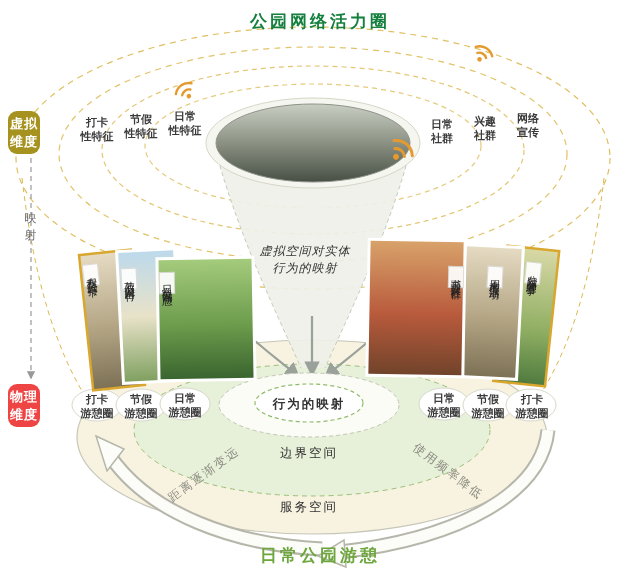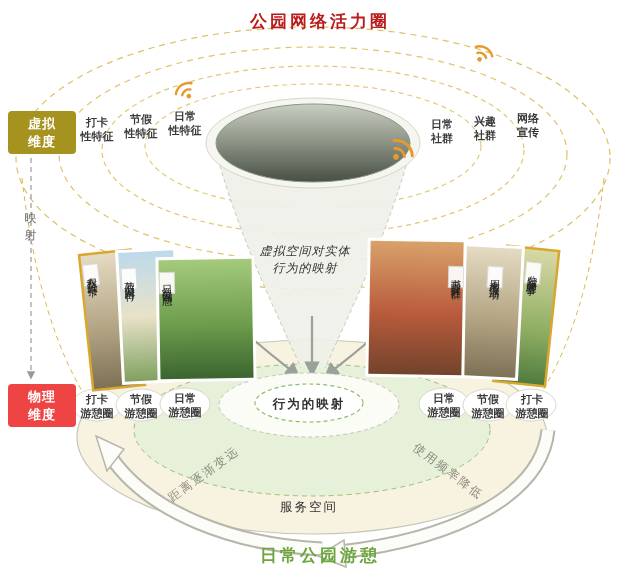--- a/index.html
+++ b/index.html
@@ -2,22 +2,22 @@
 <html><head>
 <meta charset="utf-8">
 <style>
   html,body{margin:0;padding:0;background:#fff;}
   .stage{position:relative;width:640px;height:570px;background:#fff;overflow:hidden;
          font-family:"Liberation Sans","DejaVu Sans",sans-serif;}
   .abs{position:absolute;}
   .pre{white-space:pre-line;}
   .c{text-align:center;}
   .title{font-size:17px;font-weight:700;letter-spacing:3px;}
-  .badge{color:#fff;font-weight:700;font-size:13px;line-height:1.35;border-radius:4px;
-         text-align:center;padding:4px 0;width:68px;letter-spacing:1px;}
+  .badge{color:#fff;font-weight:700;font-size:13px;line-height:1.35;border-radius:9px;
+         text-align:center;padding:4px 0;width:32px;letter-spacing:1px;}
   .ringlab{font-size:11px;font-weight:700;color:#3a3a3a;line-height:1.3;}
   .vlabel{writing-mode:vertical-rl;font-size:10.5px;color:#222;background:rgba(255,255,255,.92);
           padding:4px 1px;letter-spacing:2px;line-height:1.1;border:1px solid rgba(120,120,110,.25);}
   .space{font-size:12.5px;color:#333;letter-spacing:2px;}
   .flow{font-size:12px;color:#8b8b80;letter-spacing:2px;}
   .annot{font-size:12px;color:#333;line-height:1.45;letter-spacing:1px;}
   .maplab{font-size:12px;color:#666;line-height:1.4;letter-spacing:1px;}
   svg{position:absolute;left:0;top:0;}
 </style>
 </head>
@@ -153,21 +153,21 @@
   <g transform="rotate(3 491 312)">
     <rect x="462" y="246" width="58" height="132" fill="url(#gP3)" stroke="#ffffff" stroke-width="3"></rect>
   </g>
   <g transform="rotate(1 416 308)">
     <rect x="368" y="240" width="96" height="136" fill="url(#gP4)" stroke="#ffffff" stroke-width="3"></rect>
   </g>
 
   <line x1="31" y1="158" x2="31" y2="378" stroke="#999" stroke-width="1.2" stroke-dasharray="5 4" marker-end="url(#arrg)"></line>
 </svg>
 
-<div class="abs title" style="left:50%;top:10px;transform:translateX(-50%);color:#b91c1c;">公园网络活力圈</div>
+<div class="abs title" style="left:50%;top:10px;transform:translateX(-50%);color:#15803d;">公园网络活力圈</div>
 <div class="abs title" style="left:50%;top:544px;transform:translateX(-50%);color:#6CA63C;">日常公园游憩</div>
 
 <div class="abs badge pre" style="left:8px;top:111px;background:#A6921E;">虚拟
 维度</div>
 <div class="abs maplab pre c" style="left:21px;top:210px;width:20px;">映
 射</div>
 <div class="abs badge pre" style="left:8px;top:384px;background:#ef4444;">物理
 维度</div>
 
 <div class="abs ringlab pre c" style="left:74px;top:115px;width:46px;">打卡
@@ -200,18 +200,19 @@
 <div class="abs ringlab pre c" style="left:161px;top:391px;width:48px;">日常
 游憩圈</div>
 <div class="abs ringlab pre c" style="left:420px;top:391px;width:48px;">日常
 游憩圈</div>
 <div class="abs ringlab pre c" style="left:464px;top:392px;width:48px;">节假
 游憩圈</div>
 <div class="abs ringlab pre c" style="left:508px;top:392px;width:48px;">打卡
 游憩圈</div>
 
 <div class="abs space c" style="left:259px;top:396px;width:100px;font-weight:600;">行为的映射</div>
+<div class="abs space c" style="left:259px;top:445px;width:100px;">边界空间</div>
 <div class="abs space c" style="left:259px;top:499px;width:100px;">服务空间</div>
 
 <div class="abs flow c" style="left:148px;top:466px;width:112px;transform:rotate(-36deg);">距离逐渐变远</div>
 <div class="abs flow c" style="left:392px;top:463px;width:112px;transform:rotate(37deg);">使用频率降低</div>
 
 </div>
 
 </body></html>

